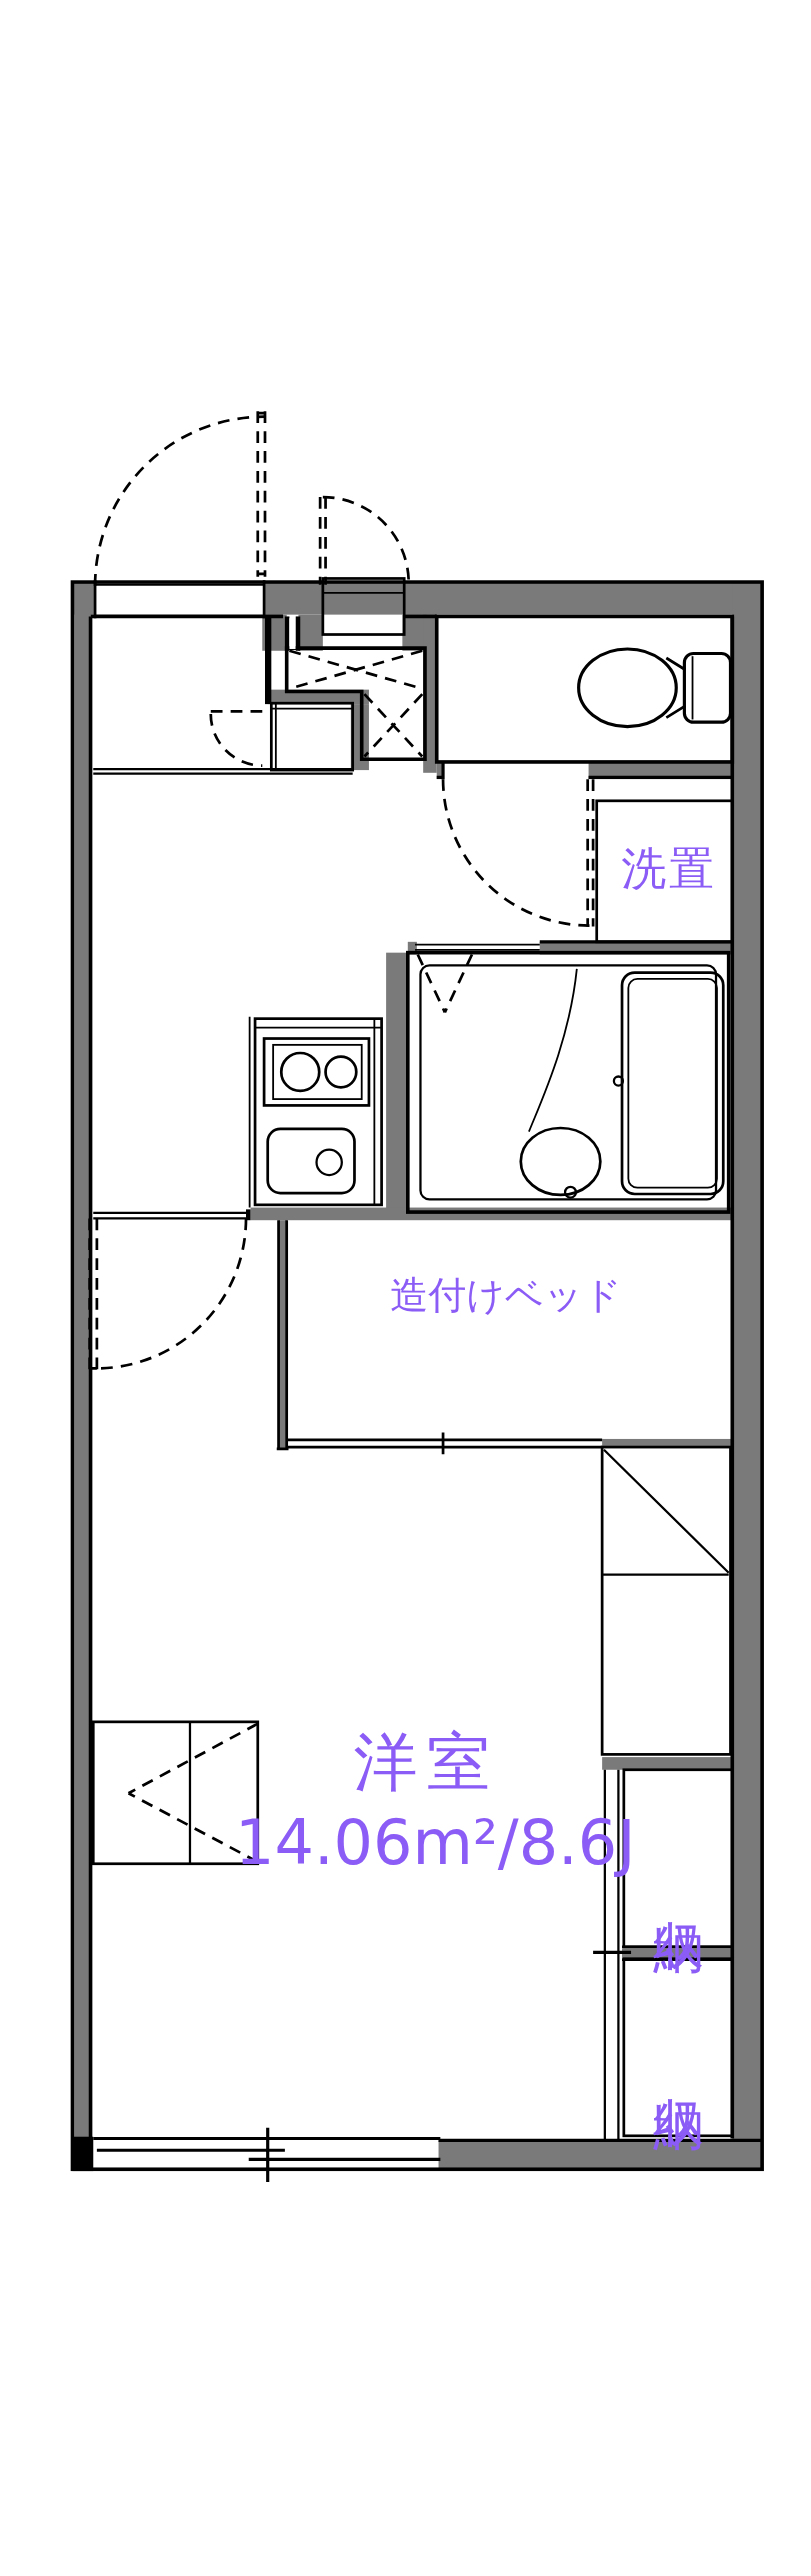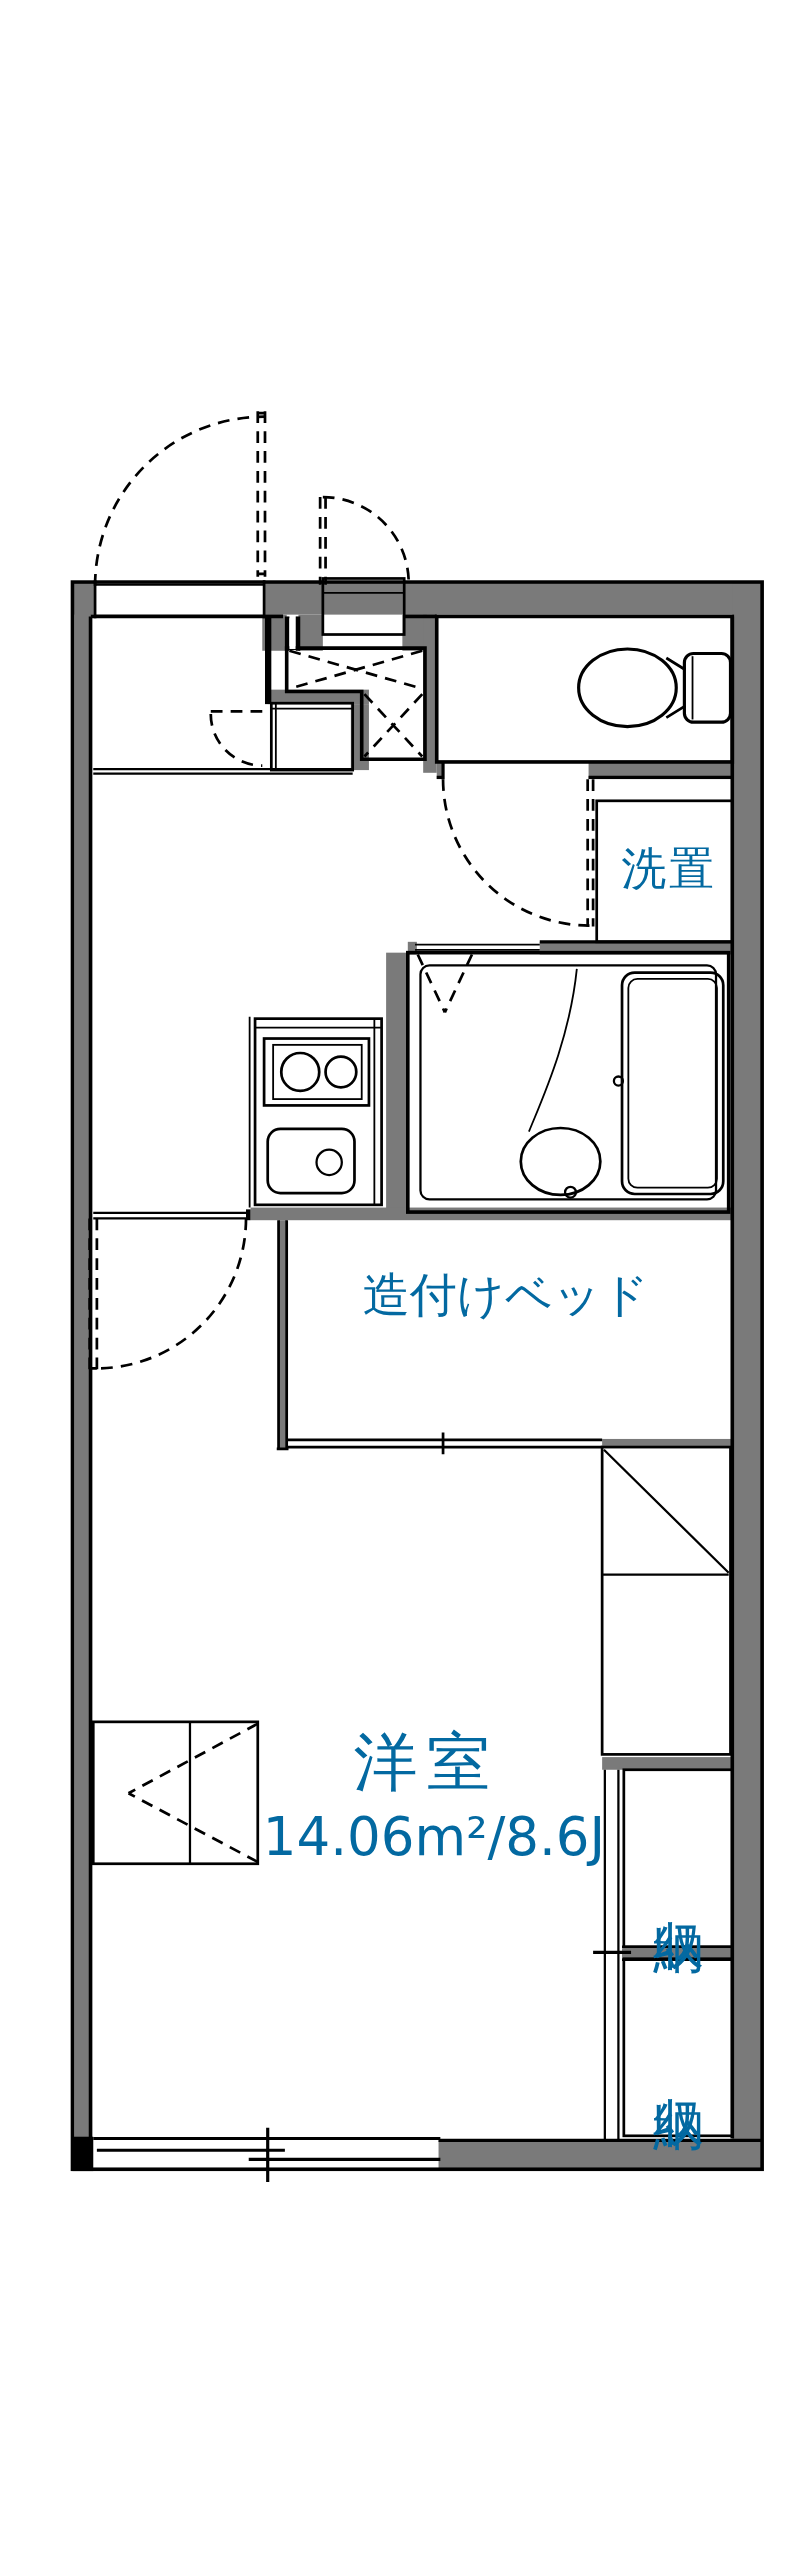--- a/index.html
+++ b/index.html
@@ -5,25 +5,25 @@
   html,body{margin:0;padding:0;background:#fff;}
   .stage{position:relative;width:812px;height:2576px;background:var(--background,#fff);overflow:hidden;
          font-family:"DejaVu Sans",sans-serif;}
   .plan-svg{position:absolute;left:0;top:0;}
   .w{fill:var(--wall,#7a7a7a);}
   .blue{fill:var(--water,#dce8f7);}
   .cream{fill:var(--storage,#fcf1dc);}
   .white{fill:#ffffff;}
   .k{stroke:var(--line,#000);fill:none;}
   .dash{stroke:var(--line,#000);fill:none;stroke-dasharray:13 9;}
-  .lbl{position:absolute;color:#0369a1;text-align:center;white-space:nowrap;}
+  .lbl{position:absolute;color:#8b5cf6;text-align:center;white-space:nowrap;}
   .lbl-laundry{left:592px;top:839px;width:154px;font-size:45px;letter-spacing:2.7px;}
-  .lbl-bed{left:280px;top:1267px;width:452px;font-size:47px;line-height:56px;}
+  .lbl-bed{left:280px;top:1267px;width:452px;font-size:38px;line-height:56px;}
   .lbl-room{left:282px;top:1719px;width:289px;font-size:64px;letter-spacing:9px;}
-  .lbl-size{left:235px;top:1806px;width:398px;font-size:53px;}
+  .lbl-size{left:235px;top:1806px;width:398px;font-size:62px;}
   .lbl-closet{left:624px;width:108px;height:154px;font-size:51px;letter-spacing:5.4px;
               writing-mode:vertical-rl;text-orientation:upright;
               display:flex;align-items:center;justify-content:center;text-align:left;}
   .lbl-closet-1{top:1808px;}
   .lbl-closet-2{top:1985px;}
 </style>
 </head>
 <body>
 
 <div class="stage">

